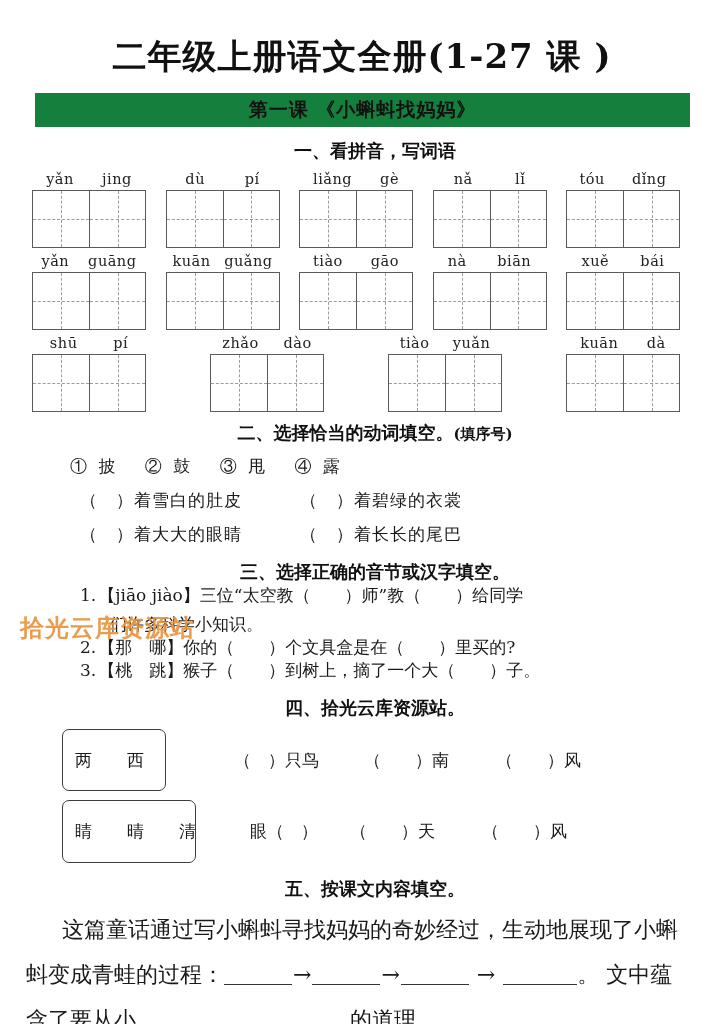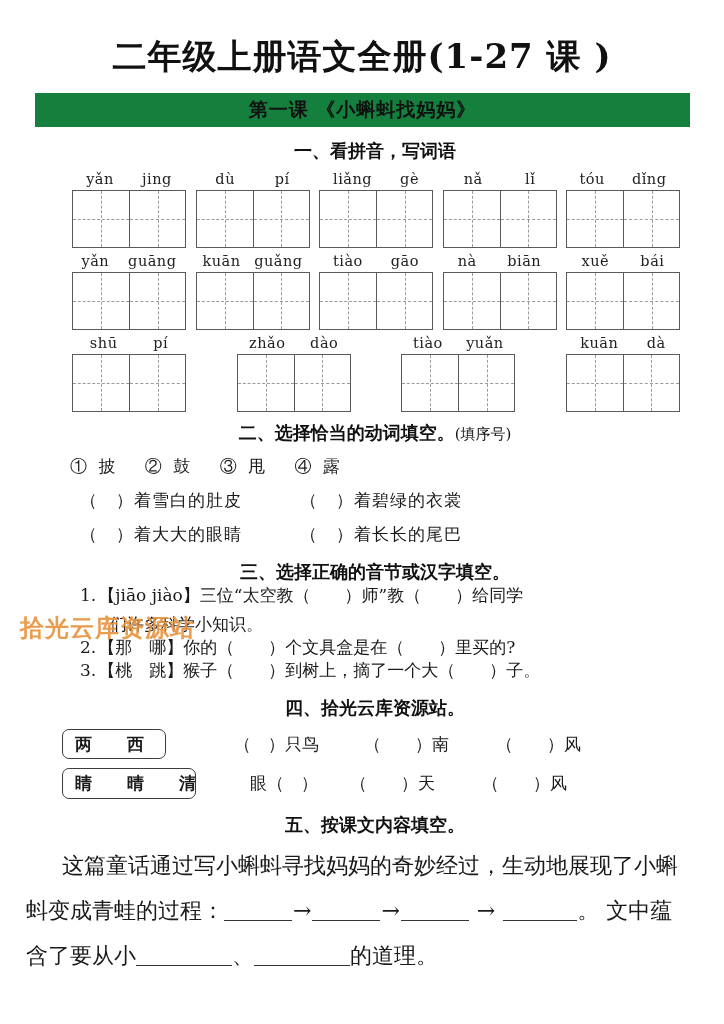--- a/index.html
+++ b/index.html
@@ -60,30 +60,30 @@
     font-family: "DejaVu Serif", serif;
     font-weight: bold;
     font-size: 18px;
     color: #111;
     margin: 0;
     padding-left: 26px;
     white-space: nowrap;
     text-align: center;
   }
   .sec-head .suffix {
-    font-weight: normal;
+    font-weight: bold;
     font-size: 15px;
   }
 
   
   .grid-section { margin-top: 6px; }
   .grid-row {
     display: flex;
     justify-content: space-between;
-    padding: 0 44px 0 72px;
+    padding: 0 44px 0 32px;
     margin-bottom: 3px;
   }
   .grid-item { width: 114px; }
 
   .pinyin-pair {
     display: flex;
     justify-content: space-around;
     font-family: "DejaVu Serif", serif;
     font-size: 14.5px;
     color: #222;
@@ -179,29 +179,28 @@
   
   .confuse-row {
     display: flex;
     align-items: center;
     padding-left: 62px;
     margin-top: 9px;
   }
   .char-box {
     border: 1.6px solid #3d3d3d;
     border-radius: 7px;
-    padding: 2px 12px;
+    padding: 18px 12px;
     font-family: "DejaVu Serif", serif;
     font-size: 17px;
     letter-spacing: 9px;
     line-height: 1.45;
     white-space: nowrap;
     background: #fff;
     box-sizing: border-box;
-    font-weight: bold;
   }
   .cb-w1 { width: 104px; }
   .cb-w2 { width: 134px; }
   .confuse-slots {
     display: flex;
     flex: 1;
   }
   .confuse-slots .slot { white-space: nowrap; }
 
   

